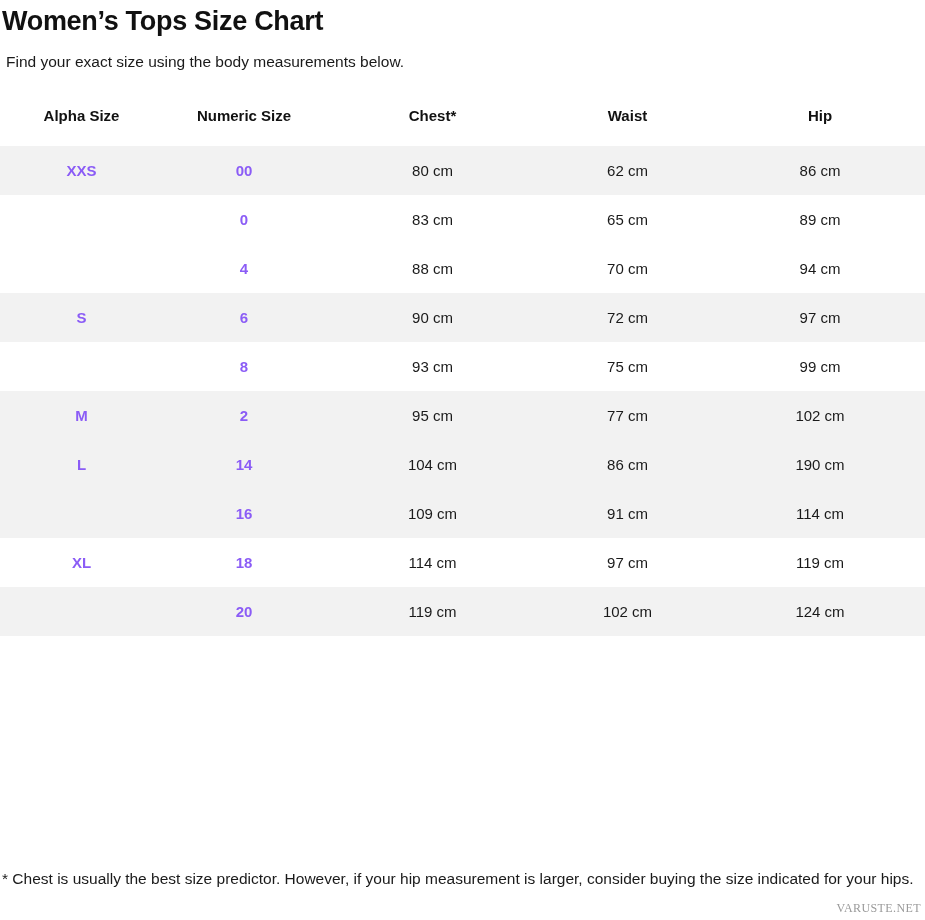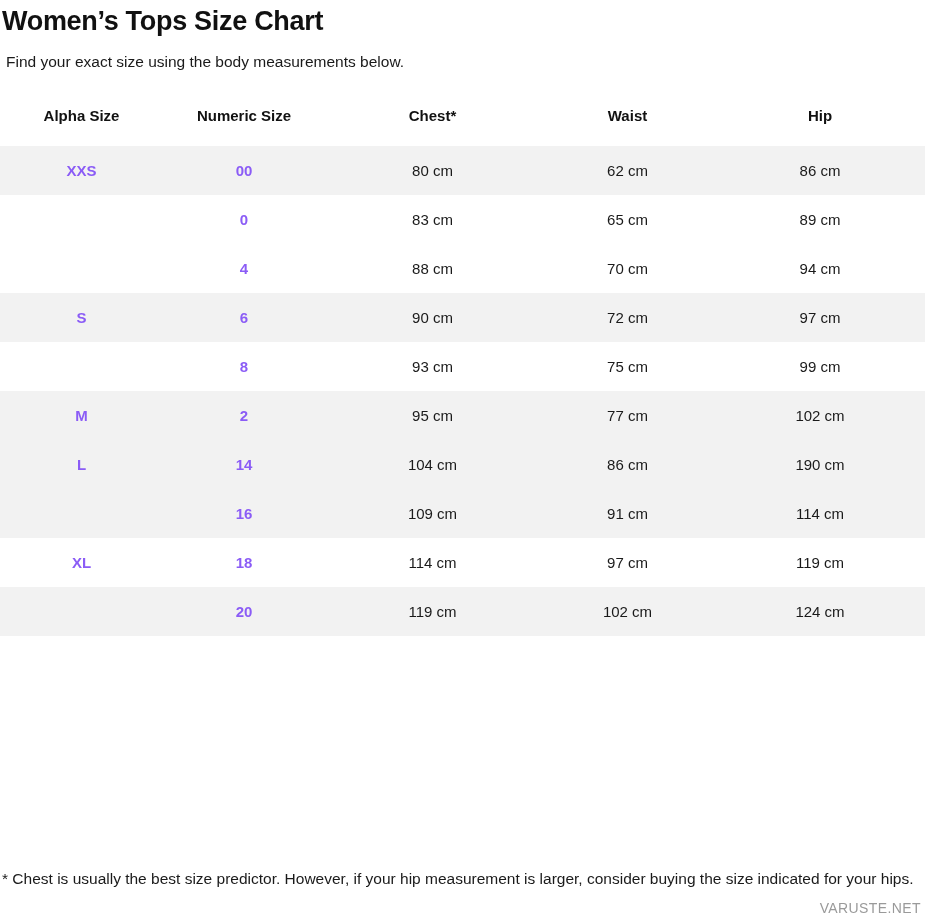--- a/index.html
+++ b/index.html
@@ -77,23 +77,24 @@
     top: 866px;
     width: 915px;
     font-size: 15.5px;
     line-height: 26px;
     color: #1a1a1a;
   }
   .watermark {
     position: absolute;
     right: 4px;
     bottom: 4px;
-    font-size: 14px;
+    font-size: 12px;
     letter-spacing: 0.4px;
     color: #9a9a9a;
+    font-family: Liberation Serif, serif;
   }
 </style>
 </head>
 <body>
 
 <div class="page">
 
   <h1 class="title">Women’s Tops Size Chart</h1>
   <p class="subtitle">Find your exact size using the body measurements below.</p>
 

